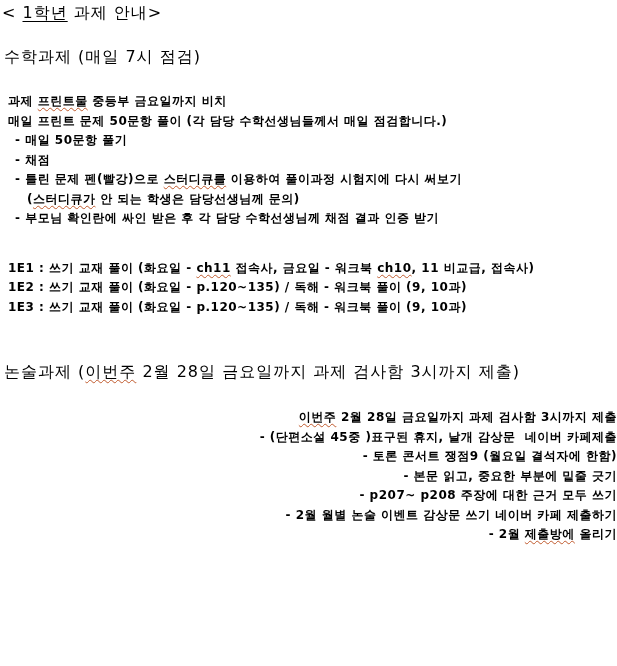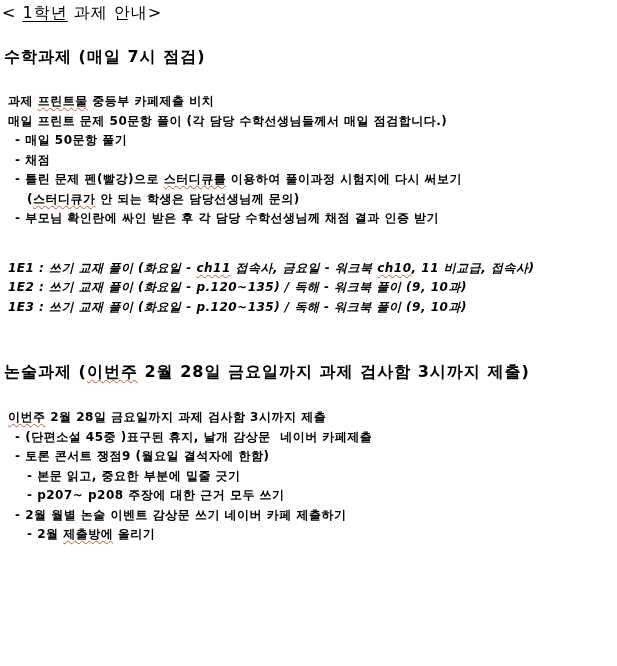--- a/index.html
+++ b/index.html
@@ -22,21 +22,21 @@
     font-size: 16px;
     line-height: 22px;
     font-weight: 400;
     padding-left: 2px;
     white-space: pre-wrap;
     letter-spacing: 1px;
   }
   .heading {
     font-size: 16px;
     line-height: 22px;
-    font-weight: 700;
+    font-weight: 400;
     padding-left: 4px;
     white-space: pre-wrap;
     letter-spacing: 1px;
   }
   .line {
     font-size: 12px;
     line-height: 19.5px;
     font-weight: 700;
     white-space: pre-wrap;
     letter-spacing: 0.5px;
@@ -54,34 +54,34 @@
   .sp {
     text-decoration: underline;
     text-decoration-style: wavy;
     text-decoration-color: var(--spell, #c05a2e);
     text-decoration-thickness: 1px;
     text-underline-offset: 2px;
   }
   .sec1 .heading { margin-top: 22px; }
   .sec1 .body    { margin-top: 24px; }
   .sec2 .heading { margin-top: 44px; }
-  .sec2 .body    { margin-top: 30px; font-style: italic; }
+  .sec2 .body    { margin-top: 30px; }
   .sec3 .heading { margin-top: 44px; }
-  .sec3 .body    { margin-top: 25px; }
+  .sec3 .body    { margin-top: 25px; text-align: right; }
 </style>
 </head>
 <body>
 
 <div class="doc">
   <div class="title" id="title"><span>&lt; </span><span class="u">1학년</span><span> 과제 안내&gt;</span></div>
   <div id="sections">
       <div class="section sec1">
         <div class="heading"><span>수학과제 (매일 7시 점검)</span></div>
         <div class="body">
-          <div class="line ind0"><span>과제 </span><span class="sp">프린트물</span><span> 중등부 카페제출 비치</span></div>
+          <div class="line ind0"><span>과제 </span><span class="sp">프린트물</span><span> 중등부 금요일까지 비치</span></div>
           <div class="line ind0"><span>매일 프린트 문제 50문항 풀이 (각 담당 수학선생님들께서 매일 점검합니다.)</span></div>
           <div class="line ind1"><span>- 매일 50문항 풀기</span></div>
           <div class="line ind1"><span>- 채점</span></div>
           <div class="line ind1"><span>- 틀린 문제 펜(빨강)으로 </span><span class="sp">스터디큐를</span><span> 이용하여 풀이과정 시험지에 다시 써보기</span></div>
           <div class="line ind2"><span>(</span><span class="sp">스터디큐가</span><span> 안 되는 학생은 담당선생님께 문의)</span></div>
           <div class="line ind1"><span>- 부모님 확인란에 싸인 받은 후 각 담당 수학선생님께 채점 결과 인증 받기</span></div>
         </div>
       </div>
       <div class="section sec2">
         <div class="body">

